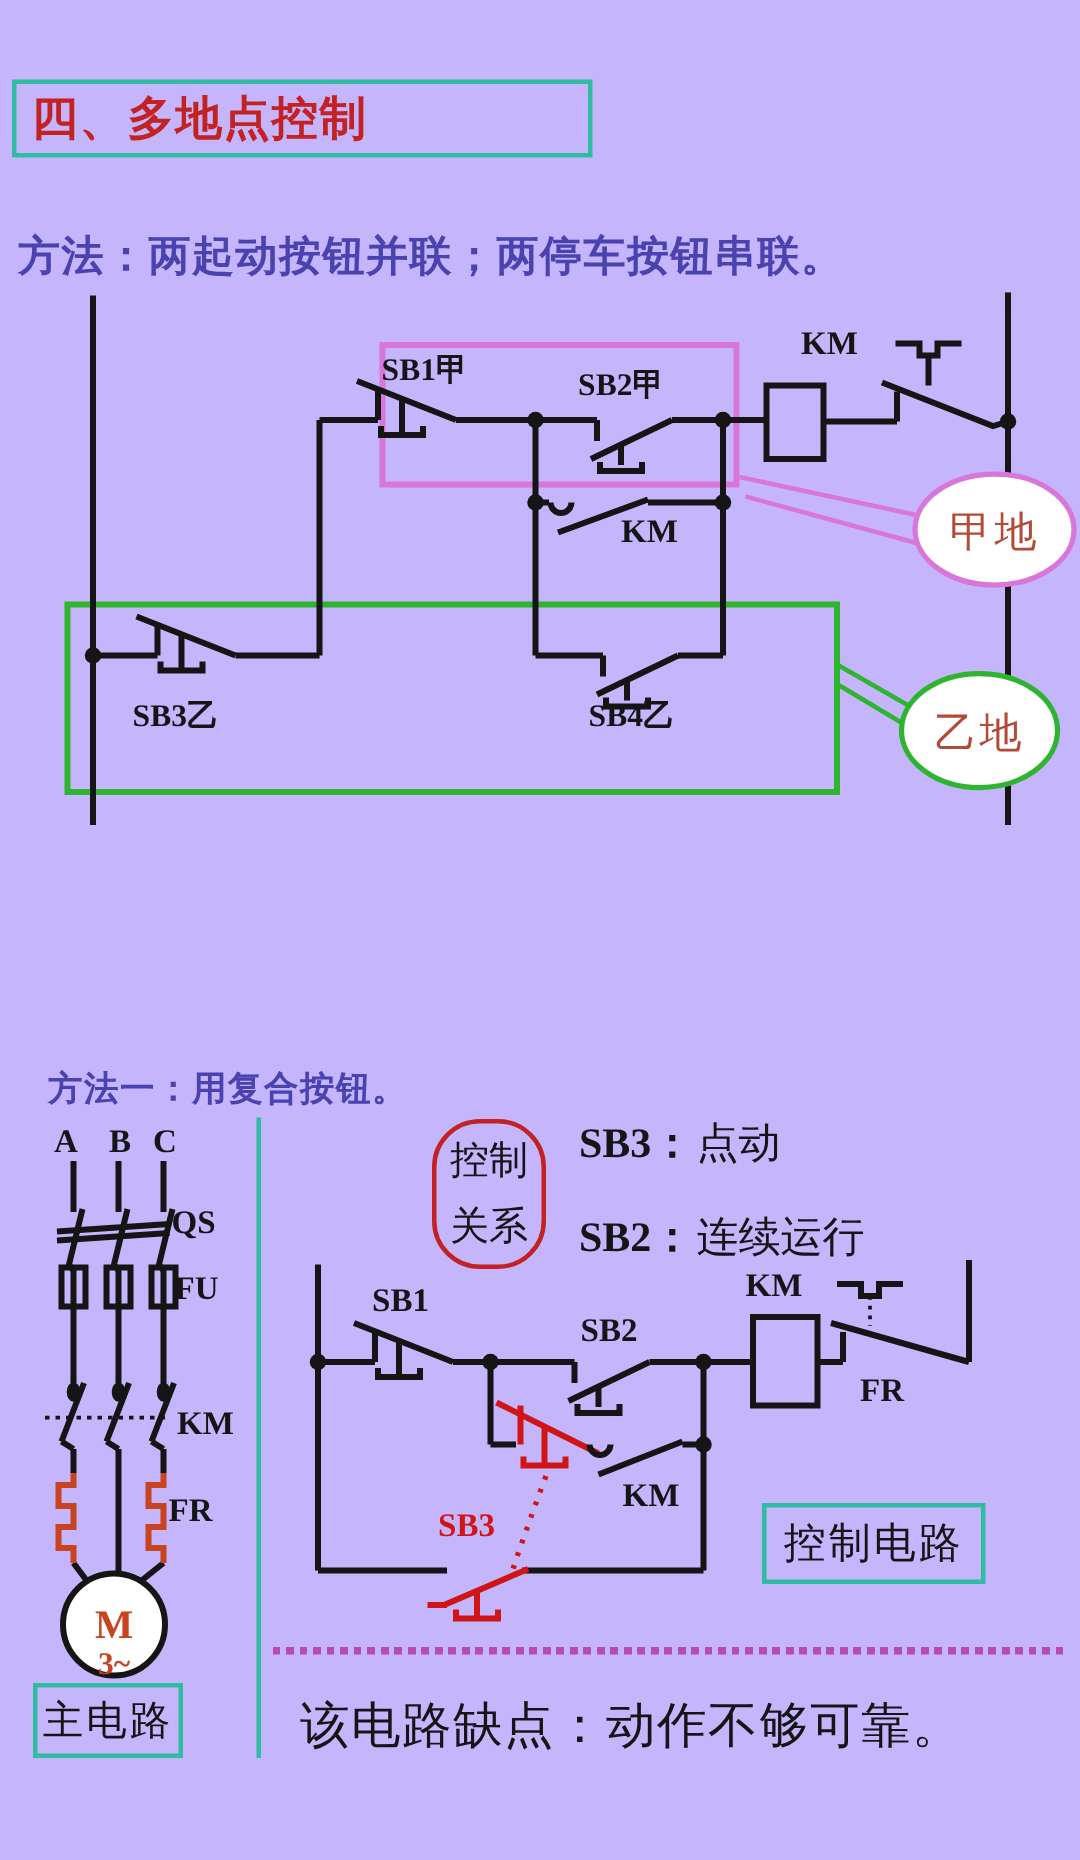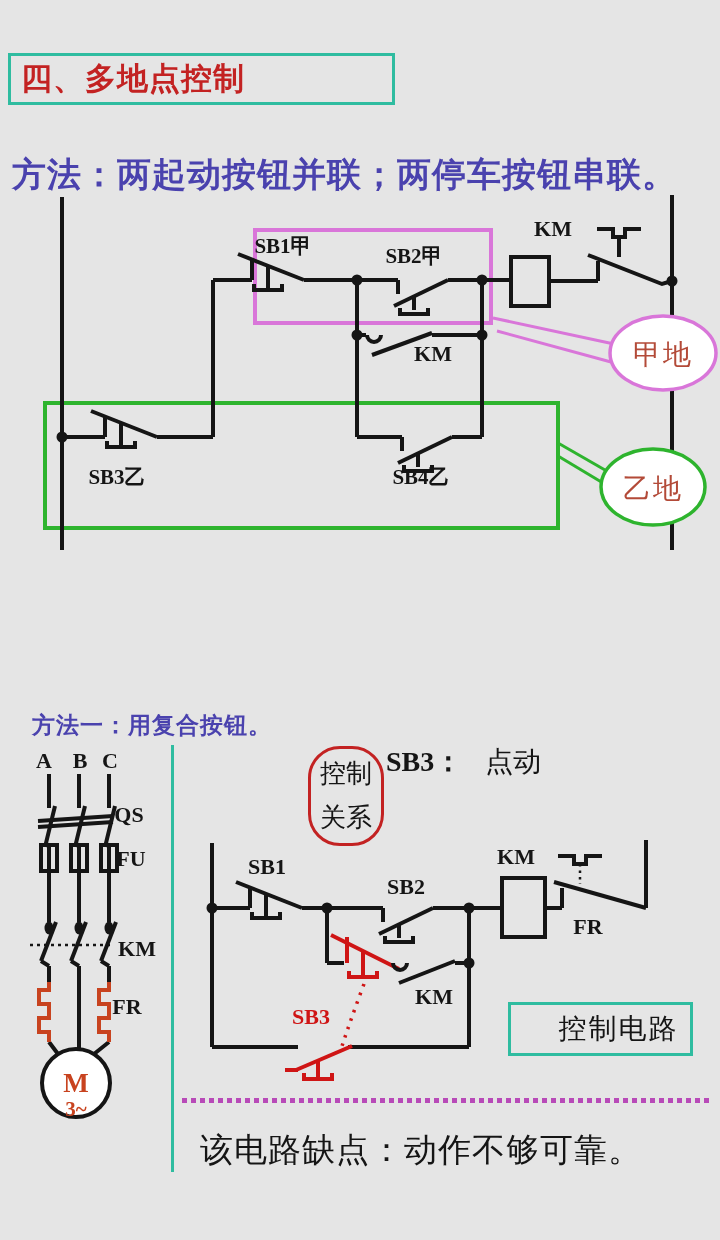--- a/index.html
+++ b/index.html
@@ -1,29 +1,29 @@
 <!DOCTYPE html>
 <html><head>
 <meta charset="utf-8">
 <style>
   html,body{margin:0;padding:0;}
-  .page{position:relative;width:720px;height:1240px;background:#e5e5e5;overflow:hidden;
+  .page{position:relative;width:720px;height:1240px;background:#c4b5fd;overflow:hidden;
         font-family:"Liberation Serif","DejaVu Serif",serif;color:#151515;}
   .abs{position:absolute;}
   .title-box{position:absolute;border:3px solid #2fbca0;display:flex;align-items:center;background:transparent;}
   .title-text{color:#c32222;font-weight:bold;font-size:31px;padding-left:10px;letter-spacing:1px;}
   .body-text{position:absolute;font-size:27px;color:#151515;letter-spacing:1px;}
-  .method-text{position:absolute;font-size:34px;color:#4a42ae;font-weight:bold;letter-spacing:1px;}
+  .method-text{position:absolute;font-size:28px;color:#4a42ae;font-weight:bold;letter-spacing:1px;}
   .caption-box{position:absolute;border:3px solid #2fbca0;display:flex;align-items:center;justify-content:center;
                font-size:27px;color:#151515;letter-spacing:2px;}
   .relation-box{position:absolute;border:3px solid #c32222;display:flex;flex-direction:column;
                 align-items:center;justify-content:center;font-size:26px;line-height:44px;color:#151515;}
   .relation-line{position:absolute;font-size:28px;color:#151515;}
   .relation-line b{font-weight:bold;text-align:right;}
-  .relation-line .val{margin-left:23px;}
+  .relation-line .val{margin-left:2px;}
   .divider-v{position:absolute;background:#2fbca0;}
   .dotted-sep{position:absolute;height:5px;
               background:repeating-linear-gradient(90deg,#b84ab8 0 5px,transparent 5px 9px);}
   svg text{font-family:"Liberation Serif","DejaVu Serif",serif;}
   .lbl{font-weight:bold;font-size:22px;fill:#151515;}
   .lbl-sm{font-weight:bold;font-size:21px;fill:#151515;}
   .lbl-red{font-weight:bold;font-size:22px;fill:#cf1515;}
   .place-txt{font-size:28px;fill:#b34a38;letter-spacing:2px;}
   .motor-txt{font-weight:bold;fill:#c8431f;}
 </style>
@@ -120,26 +120,29 @@
     <text x="283" y="253" text-anchor="middle" class="lbl-sm">SB1甲</text>
     <text x="414" y="263" text-anchor="middle" class="lbl-sm">SB2甲</text>
     <text x="553" y="236" text-anchor="middle" class="lbl">KM</text>
     <text x="433" y="361" text-anchor="middle" class="lbl">KM</text>
     <text x="117" y="484" text-anchor="middle" class="lbl-sm">SB3乙</text>
     <text x="421" y="484" text-anchor="middle" class="lbl-sm">SB4乙</text>
   </svg>
 
   <div class="method-text" style="left:32px;top:710px;font-size:23px;">方法一：用复合按钮。</div>
 
-  <div class="relation-box" style="left:308px;top:746px;width:70px;height:94px;border-radius:32px;">
+  <div class="relation-box" style="left:288px;top:746px;width:70px;height:94px;border-radius:32px;">
     <span>控制</span>
     <span>关系</span>
   </div>
   <div class="relation-line" style="left:386px;top:743px;">
     <b>SB3：</b><span class="val">点动</span>
+  </div>
+  <div class="relation-line" style="left:386px;top:806px;">
+    <b>SB2：</b><span class="val">连续运行</span>
   </div>
 
   <svg class="abs" style="left:10px;top:742px;" width="165" height="436" viewBox="10 742 165 436">
     <g stroke="#151515" stroke-width="4" fill="none">
       <path d="M49,774 V808 M79,774 V808 M109,774 V808"></path>
       <path d="M49,845 V922 M79,845 V922 M109,845 V922"></path>
       <path d="M49,966 V982 M109,966 V982 M79,966 V1050"></path>
       <path d="M41,961 L49,966 M71,961 L79,966 M101,961 L109,966"></path>
       <path d="M49,1042 L58,1054 M109,1042 L94,1054"></path>
     </g>
@@ -258,20 +261,23 @@
     </g>
 
     <text x="267" y="874" text-anchor="middle" class="lbl">SB1</text>
     <text x="406" y="894" text-anchor="middle" class="lbl">SB2</text>
     <text x="516" y="864" text-anchor="middle" class="lbl">KM</text>
     <text x="588" y="934" text-anchor="middle" class="lbl">FR</text>
     <text x="434" y="1004" text-anchor="middle" class="lbl">KM</text>
     <text x="311" y="1024" text-anchor="middle" class="lbl-red">SB3</text>
   </svg>
 
-  <div class="caption-box" style="left:508px;top:1002px;width:143px;height:48px;font-size:28px;padding-left:36px;">
+  <div class="caption-box" style="left:22px;top:1122px;width:94px;height:44px;">
+    <span>主电路</span>
+  </div>
+  <div class="caption-box" style="left:508px;top:1002px;width:143px;height:48px;font-size:28px;">
     <span>控制电路</span>
   </div>
 
   <div class="dotted-sep" style="left:182px;top:1098px;width:530px;"></div>
   <div class="body-text" style="left:200px;top:1128px;font-size:33px;">该电路缺点：动作不够可靠。</div>
 
 </div>
 
 </body></html>

